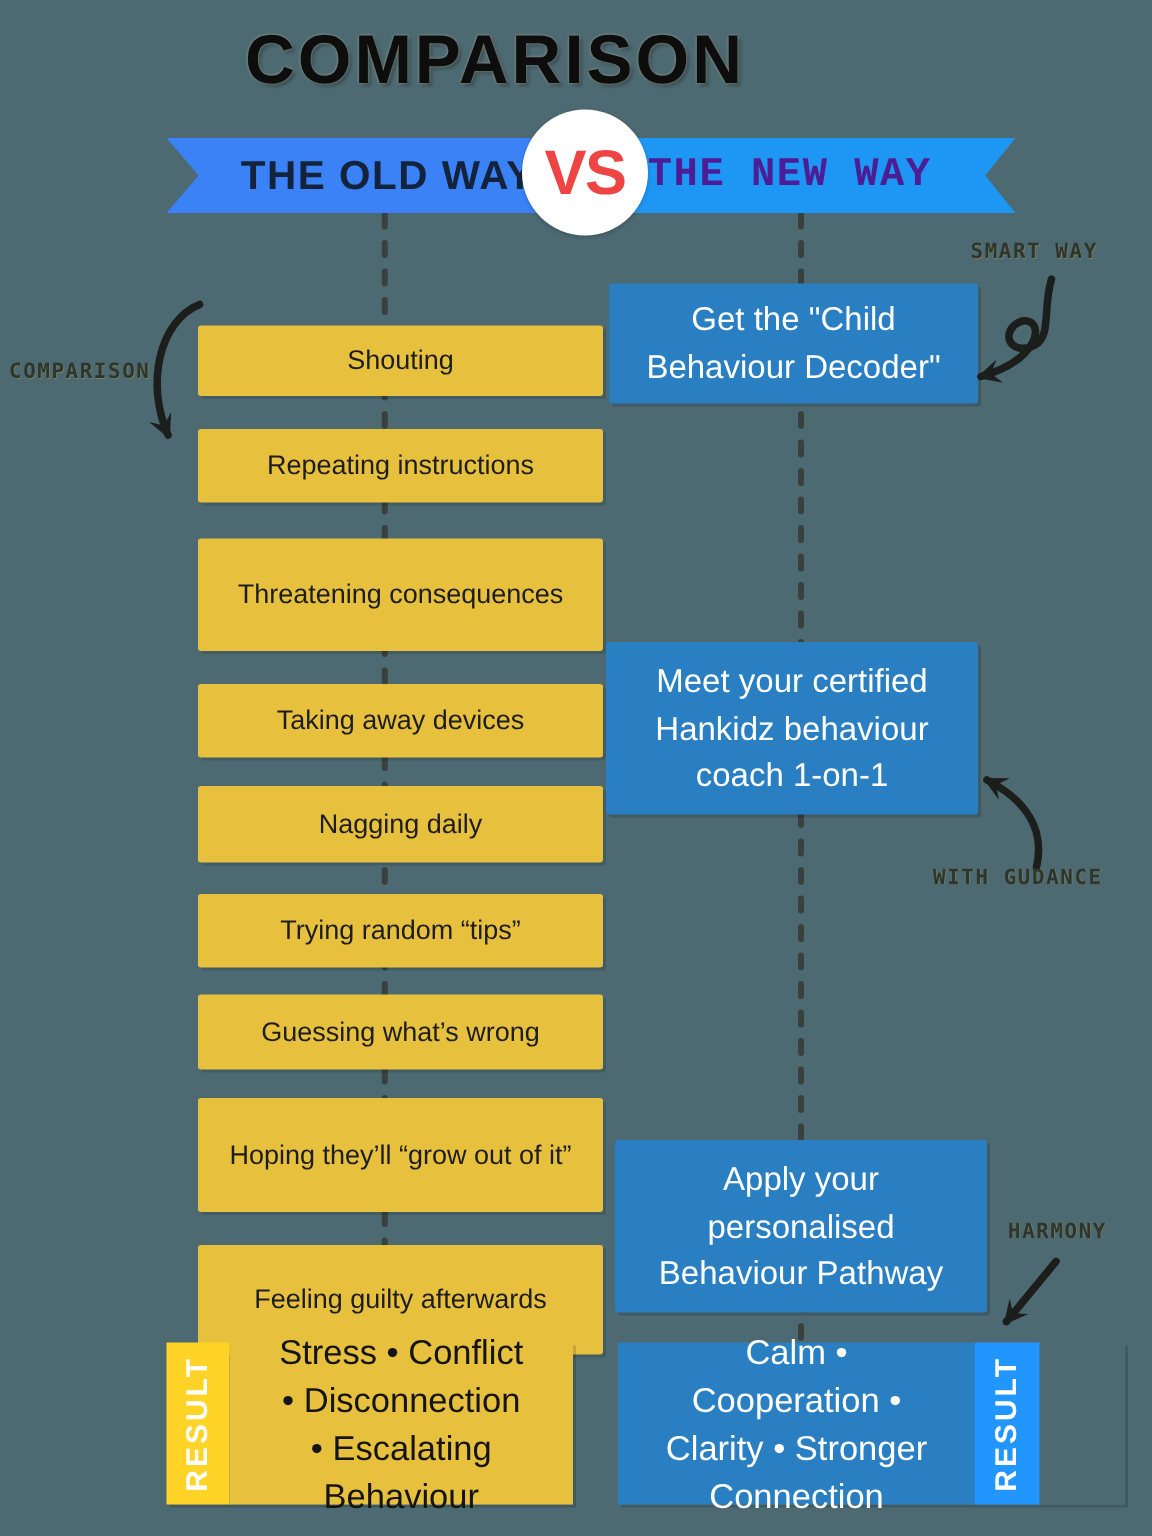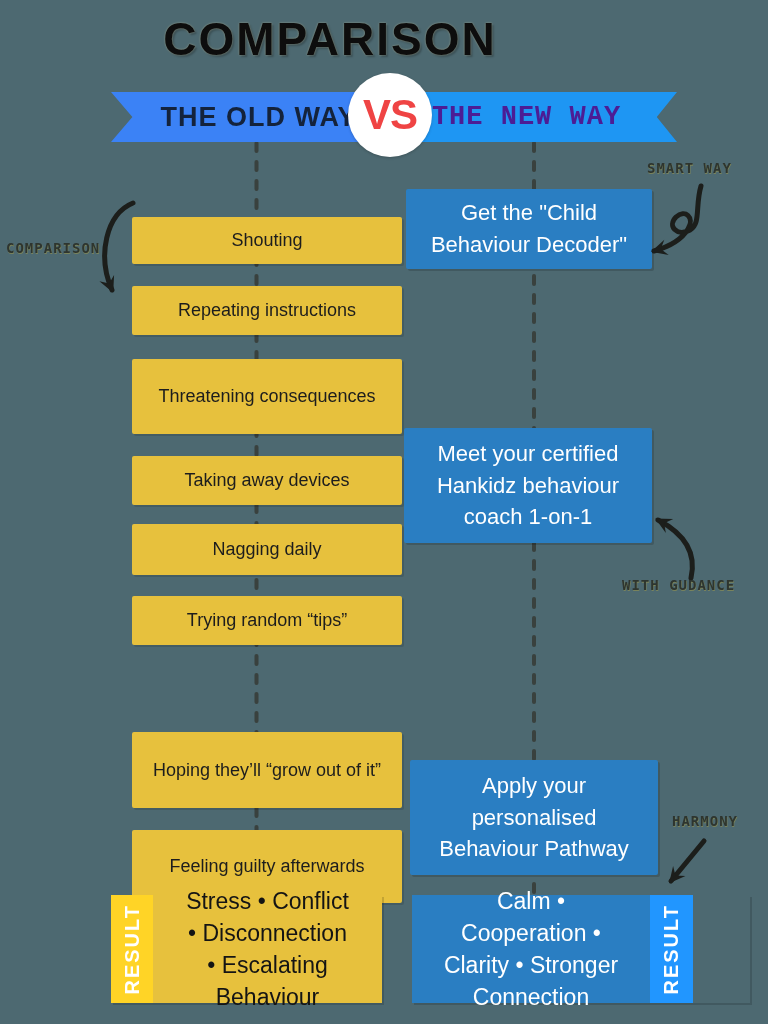--- a/index.html
+++ b/index.html
@@ -107,20 +107,21 @@
   <div class="vs-circle z1" style="z-index:2">
     <span>VS</span>
   </div>
 
   <div class="ybox z1" style="top:189px;height:47px">Shouting</div>
   <div class="ybox z1" style="top:258px;height:49px">Repeating instructions</div>
   <div class="ybox z1" style="top:331px;height:75px">Threatening consequences</div>
   <div class="ybox z1" style="top:428px;height:49px">Taking away devices</div>
   <div class="ybox z1" style="top:496px;height:51px">Nagging daily</div>
   <div class="ybox z1" style="top:568px;height:49px">Trying random “tips”</div>
+  <div class="ybox z1" style="top:635px;height:50px">Guessing what’s wrong</div>
   <div class="ybox z1" style="top:704px;height:76px">Hoping they’ll “grow out of it”</div>
   <div class="ybox z1" style="top:802px;height:73px">Feeling guilty afterwards</div>
 
   <div class="bbox z1" style="left:406px;top:189px;width:246px;height:80px">Get the "Child Behaviour Decoder"</div>
   <div class="bbox z1" style="left:404px;top:428px;width:248px;height:115px">Meet your certified Hankidz behaviour coach 1-on-1</div>
   <div class="bbox z1" style="left:410px;top:760px;width:248px;height:115px">Apply your personalised Behaviour Pathway</div>
 
   <div class="result old z1">
     <div class="tab">
       <span>RESULT</span>

